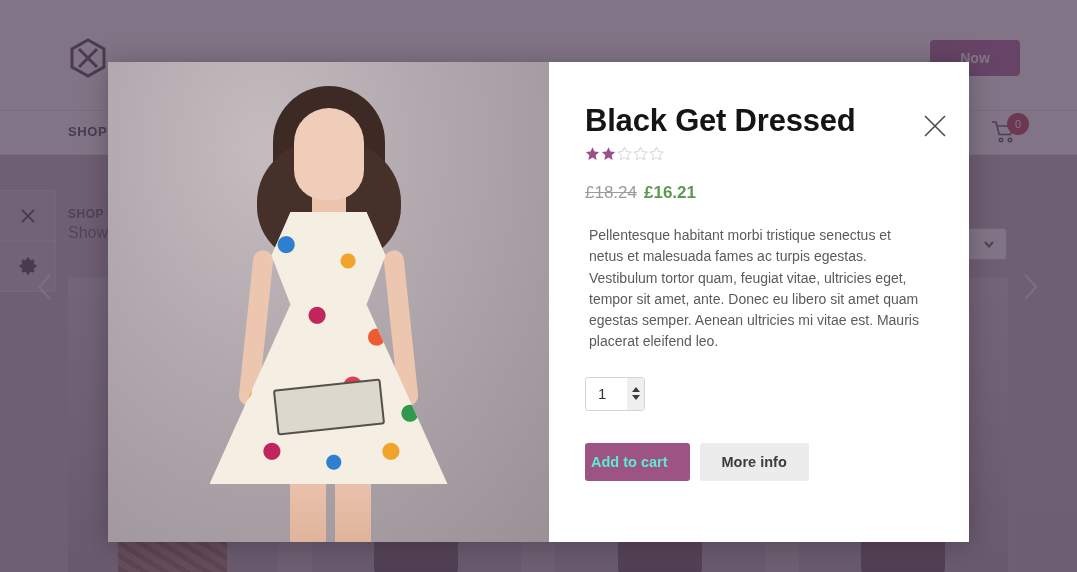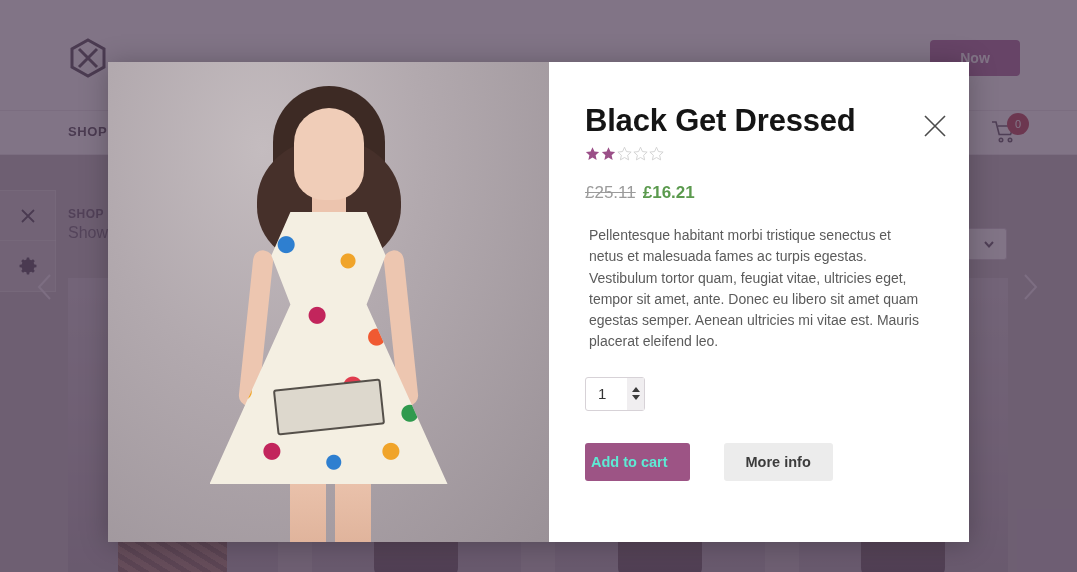--- a/index.html
+++ b/index.html
@@ -270,21 +270,21 @@
   .qty .spin i.up { border-bottom: 5px solid #3b3b3b; }
   .qty .spin i.dn { border-top: 5px solid #3b3b3b; }
   .actions { margin-top: 32px; display: flex; gap: 10px; }
   .btn {
     border: none; border-radius: 3px;
     font-size: 14.5px; font-weight: bold;
     padding: 11px 22px; cursor: pointer;
     font-family: "Liberation Sans", sans-serif;
   }
   .btn-primary { background: #9d5485; color: #5eead4; padding-left: 6px; }
-  .btn-secondary { background: #ececec; color: #3c3c3c; margin-left: 24px; }
+  .btn-secondary { background: #ececec; color: #3c3c3c; }
 </style>
 </head>
 <body>
 
 <div id="bg-page">
   <div class="bg-header"></div>
 
   <div class="bg-logo">
     <svg width="44" height="44" viewBox="0 0 44 44" fill="none" stroke="#3d3242" stroke-width="3">
       <polygon points="22,4 38,13 38,31 22,40 6,31 6,13"></polygon>
@@ -399,21 +399,21 @@
         </svg>
       <svg class="star" viewBox="0 0 24 24">
           <polygon points="12,2 15.1,8.9 22.6,9.7 17,14.8 18.6,22.2 12,18.4 5.4,22.2 7,14.8 1.4,9.7 8.9,8.9" fill="none" stroke="#cfcfcf" stroke-width="1.4"></polygon>
         </svg>
       <svg class="star" viewBox="0 0 24 24">
           <polygon points="12,2 15.1,8.9 22.6,9.7 17,14.8 18.6,22.2 12,18.4 5.4,22.2 7,14.8 1.4,9.7 8.9,8.9" fill="none" stroke="#cfcfcf" stroke-width="1.4"></polygon>
         </svg>
     </div>
 
     <div class="prices">
-      <span class="price-old">£25.11</span><span class="price-new">£16.21</span>
+      <span class="price-old">£18.24</span><span class="price-new">£16.21</span>
     </div>
 
     <p class="prod-desc">Pellentesque habitant morbi tristique senectus et netus et malesuada fames ac turpis egestas. Vestibulum tortor quam, feugiat vitae, ultricies eget, tempor sit amet, ante. Donec eu libero sit amet quam egestas semper. Aenean ultricies mi vitae est. Mauris placerat eleifend leo.</p>
 
 
     <div class="qty-wrap">
       <div class="qty">
         <span>1</span>
         <span class="spin">
           <i class="up"></i>

